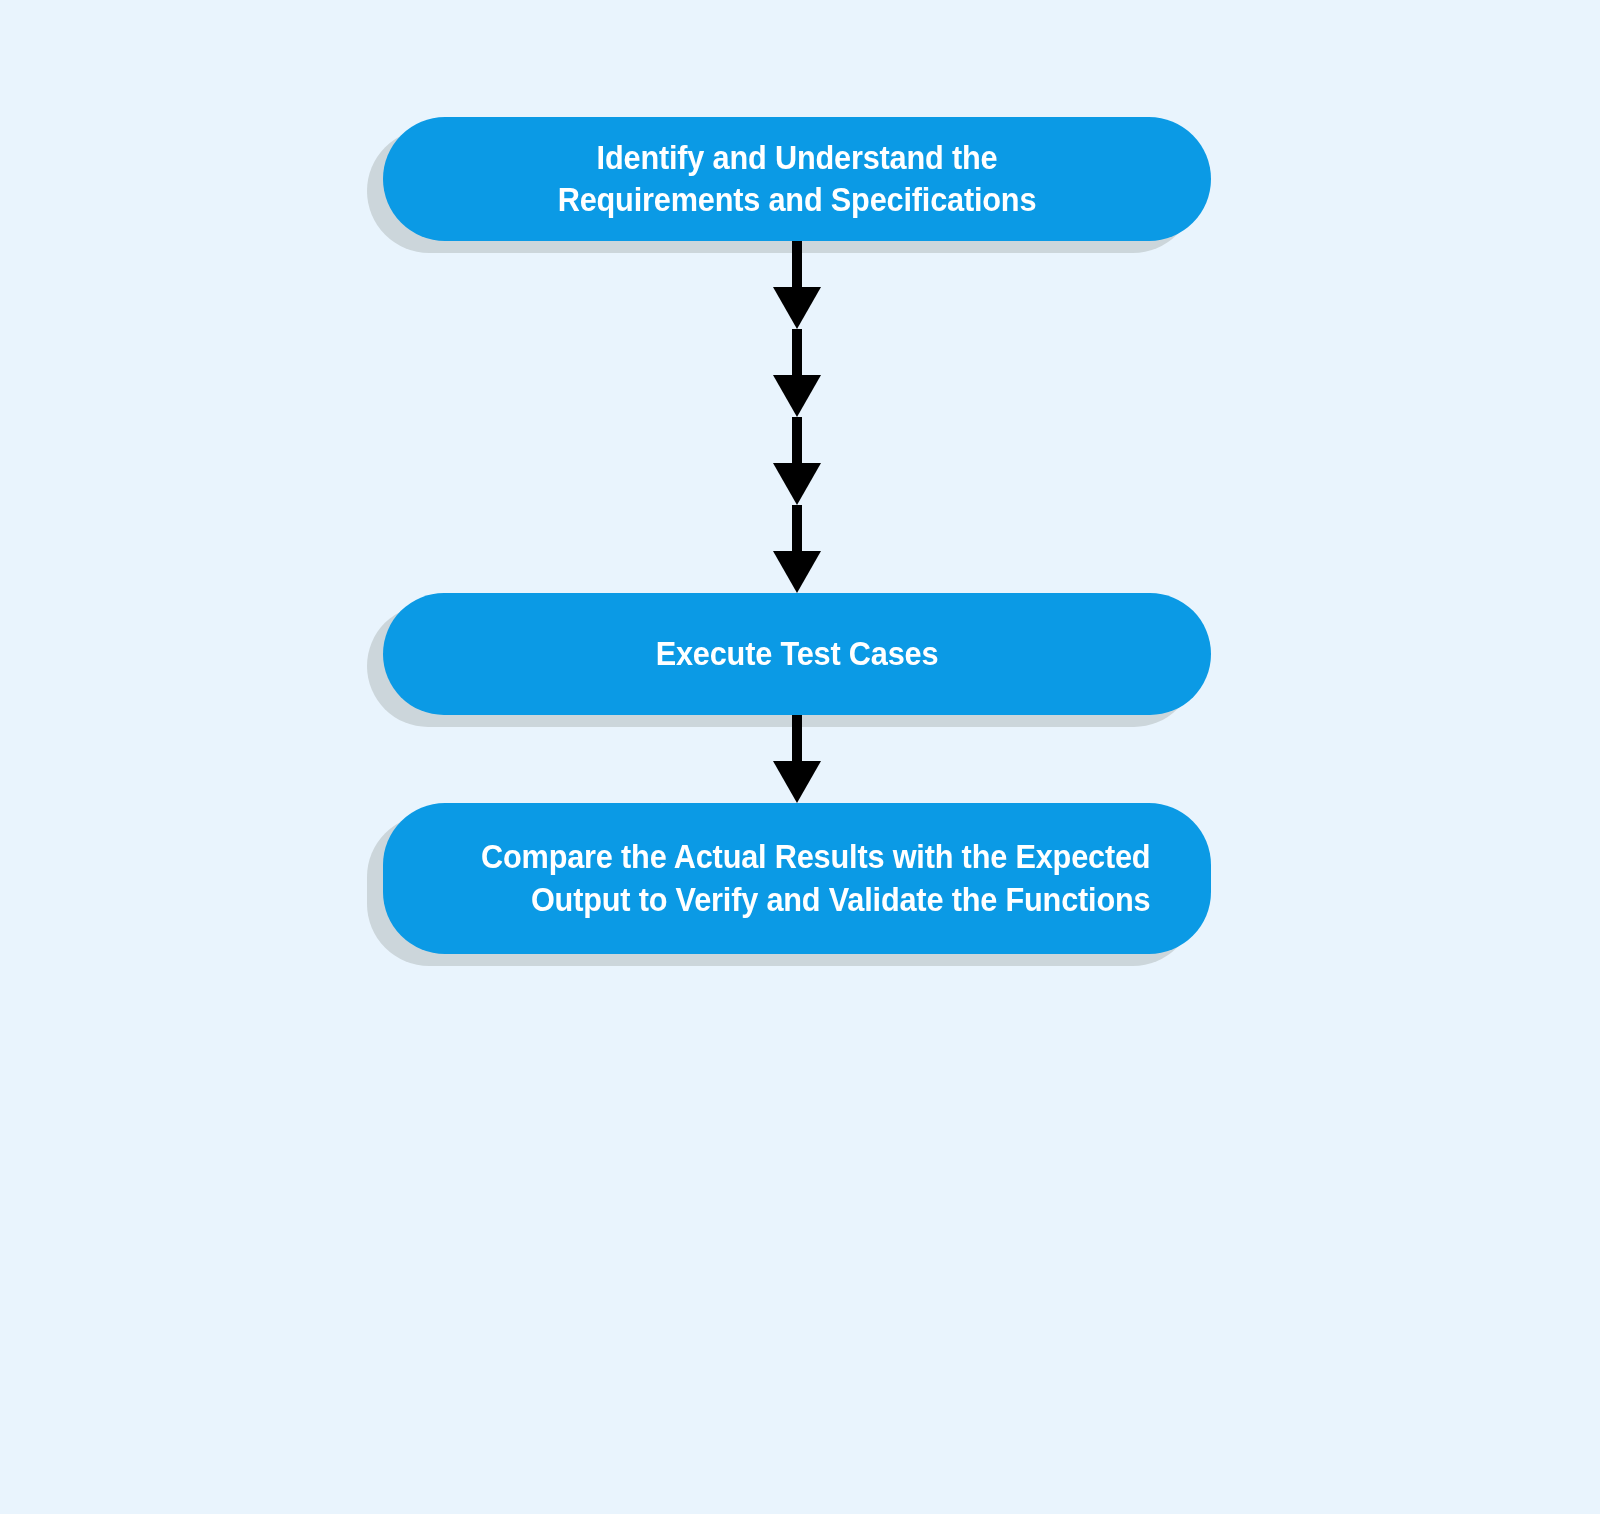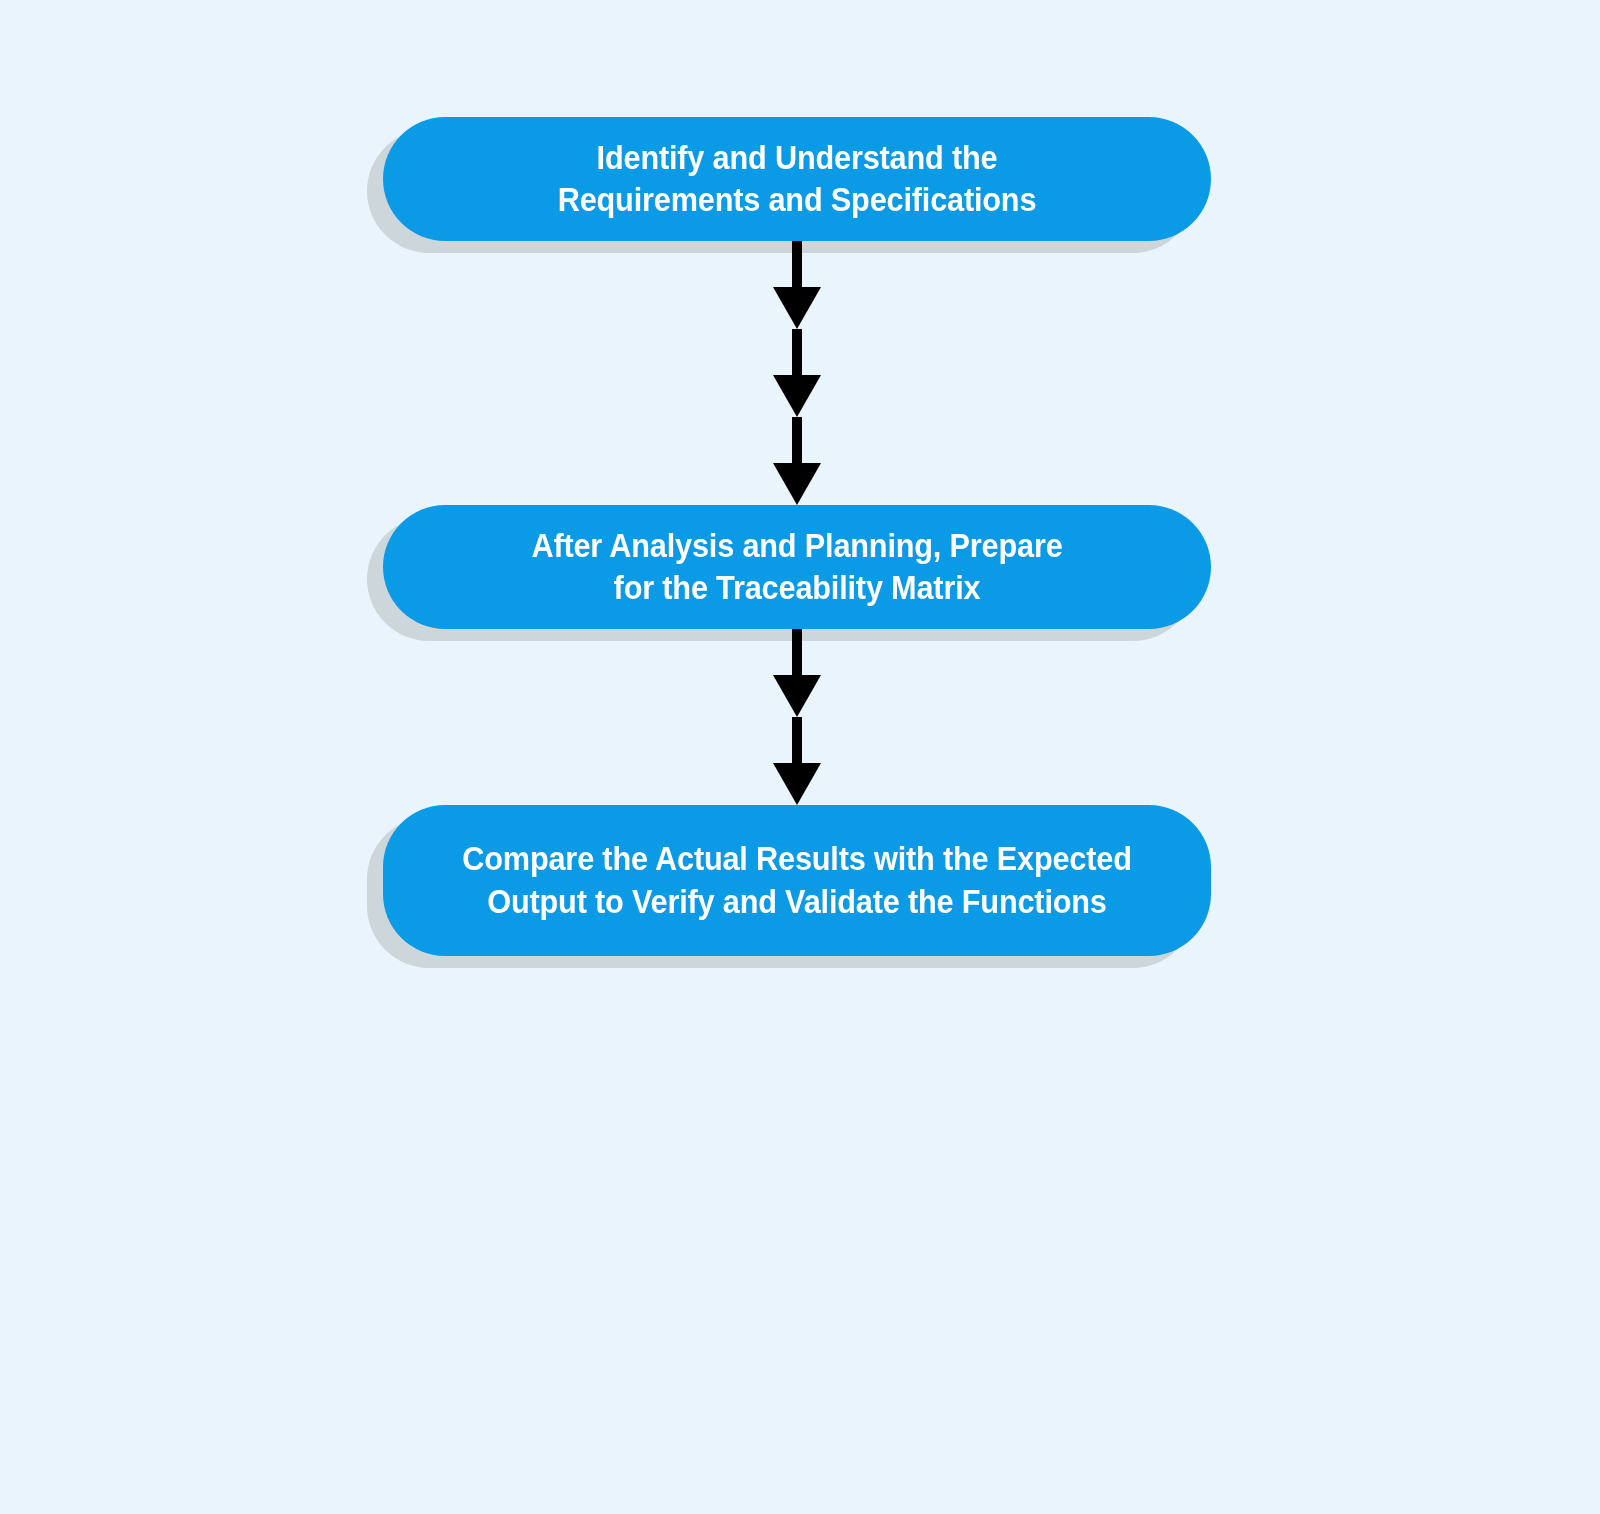--- a/index.html
+++ b/index.html
@@ -70,20 +70,21 @@
   }
 
   .node.one-line {
     height: 122px;
   }
   .node.two-line {
     height: 124px;
   }
   .node.tall {
     height: 151px;
+    text-align: right;
   }
 
   .node-text {
     display: block;
     width: 100%;
     transform: scaleX(0.93);
     white-space: pre-line;
   }
 
   
@@ -133,33 +134,32 @@
       <div class="shaft"></div>
       <div class="head"></div>
     </div>
 
 
     <div class="arrow">
       <div class="shaft"></div>
       <div class="head"></div>
     </div>
 
-    <div class="node-wrap">
-      <div class="node-shadow"></div>
-      <div class="node two-line">
-        <span class="node-text">After Analysis and Planning, Prepare
-for the Traceability Matrix</span>
-      </div>
-    </div>
 
     <div class="arrow">
       <div class="shaft"></div>
       <div class="head"></div>
     </div>
 
+    <div class="node-wrap">
+      <div class="node-shadow"></div>
+      <div class="node one-line">
+        <span class="node-text">Execute Test Cases</span>
+      </div>
+    </div>
 
     <div class="arrow">
       <div class="shaft"></div>
       <div class="head"></div>
     </div>
 
     <div class="node-wrap">
       <div class="node-shadow"></div>
       <div class="node tall">
         <span class="node-text">Compare the Actual Results with the Expected

